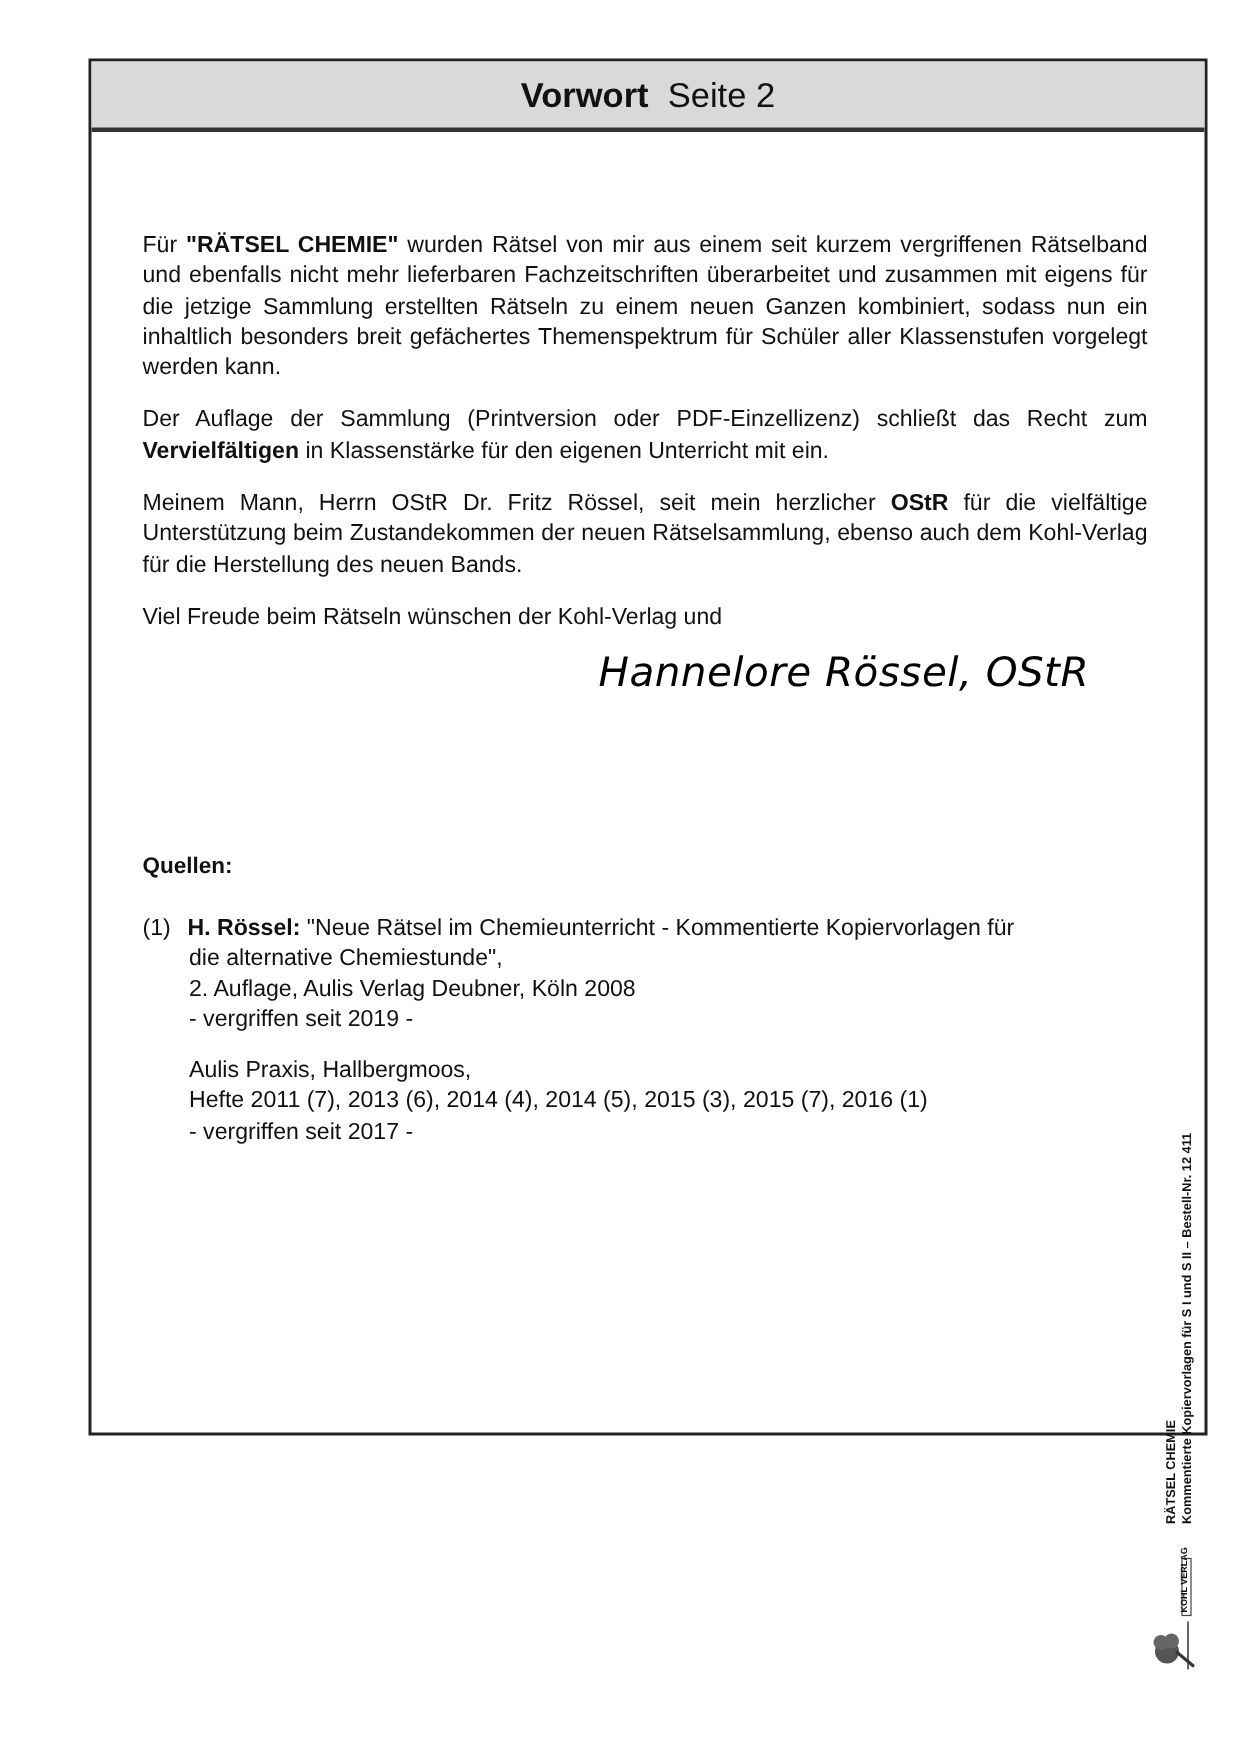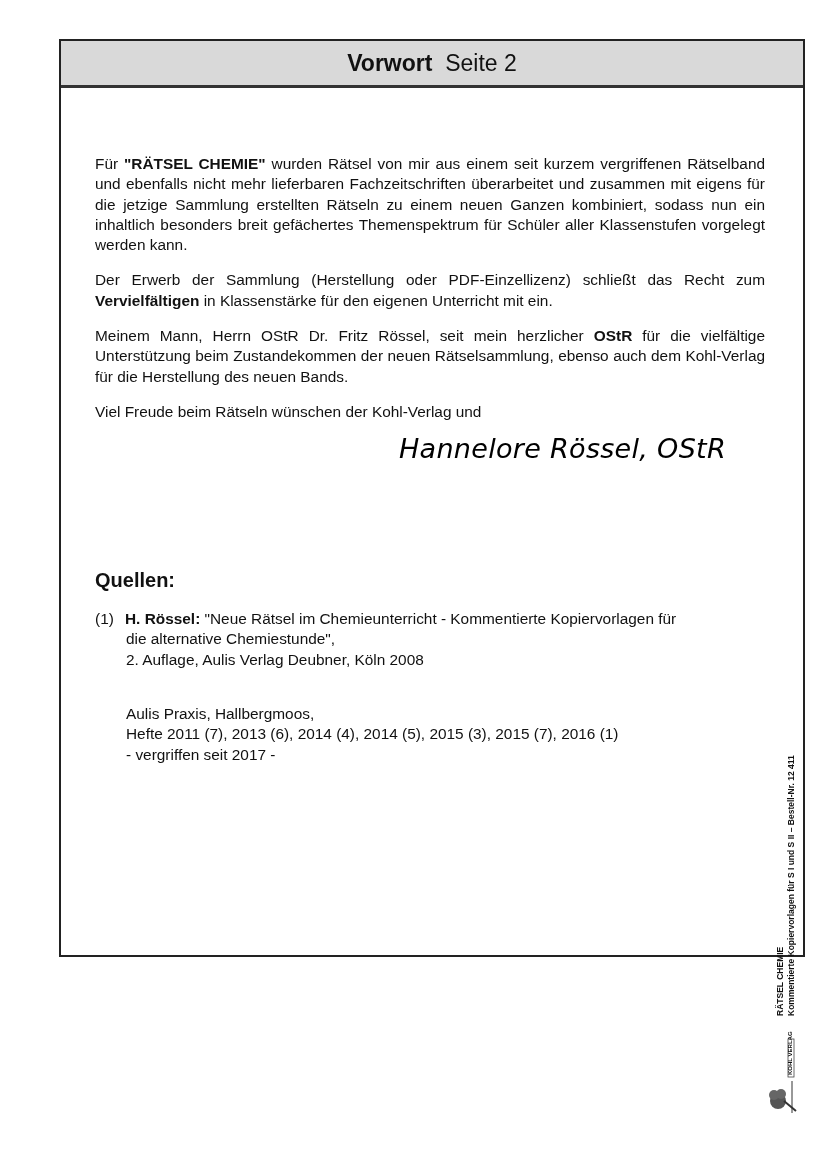--- a/index.html
+++ b/index.html
@@ -8,21 +8,21 @@
   .frame { position: absolute; left: 39px; top: 39px; width: 746px; height: 918px;
            border: 2px solid #222; box-sizing: border-box; margin-left: 20px; }
   .header { position: absolute; left: 0; top: 0; right: 0; height: 47px; background: #d9d9d9;
             border-bottom: 3px solid #333; box-sizing: border-box; text-align: center;
             line-height: 44px; font-size: 23px; }
   .header .t1 { font-weight: bold; }
   .content { position: absolute; left: 34px; top: 113px; width: 670px; font-size: 15.4px; line-height: 20.3px; }
   .content p { margin: 0 0 15px 0; text-align: justify; }
   .sig { position: absolute; left: 338px; top: 392px; font-family: "DejaVu Sans", sans-serif;
          font-size: 27px; font-style: italic; letter-spacing: 0.3px; color: #000; }
-  .sources-title { position: absolute; left: 34px; top: 528px; font-size: 20px; font-weight: bold; }
+  .sources-title { position: absolute; left: 34px; top: 528px; font-size: 15px; font-weight: bold; }
   .src { position: absolute; left: 34px; font-size: 15.4px; line-height: 20.3px; }
   .src .num { display: inline-block; width: 30px; }
   .src .ind { padding-left: 31px; }
   .src b { font-weight: bold; }
   .side { position: absolute; left: 705px; top: 660px; width: 40px; height: 430px; }
   .side-text { position: absolute; transform: rotate(-90deg); transform-origin: left top;
                font-size: 8.5px; line-height: 10px; white-space: nowrap; font-weight: bold; }
   .logo { position: absolute; left: 0px; top: 330px; width: 36px; height: 90px; }
   .footer { position: absolute; left: 0; width: 827px; top: 1138px; text-align: center;
             font-size: 13px; font-style: italic; margin-top: 44px; }
@@ -31,33 +31,34 @@
 <body>
 
 <div class="frame">
   <div class="header">
     <span class="t1">Vorwort</span>&nbsp;
     <span>Seite 2</span>
   </div>
 
   <div class="content">
     <p><span>Für </span><b>"RÄTSEL CHEMIE"</b><span> wurden Rätsel von mir aus einem seit kurzem vergriffenen Rätselband und ebenfalls nicht mehr lieferbaren Fachzeitschriften überarbeitet und zusammen mit eigens für die jetzige Sammlung erstellten Rätseln zu einem neuen Ganzen kombiniert, sodass nun ein inhaltlich besonders breit gefächertes Themenspektrum für Schüler aller Klassenstufen vorgelegt werden kann.</span></p>
-    <p><span>Der Erwerb der Sammlung (Herstellung oder PDF-Einzellizenz) schließt das Recht zum </span><b>Vervielfältigen</b><span> in Klassenstärke für den eigenen Unterricht mit ein.</span></p>
+    <p><span>Der Auflage der Sammlung (Printversion oder PDF-Einzellizenz) schließt das Recht zum </span><b>Vervielfältigen</b><span> in Klassenstärke für den eigenen Unterricht mit ein.</span></p>
     <p><span>Meinem Mann, Herrn OStR Dr. Fritz Rössel, seit mein herzlicher </span><b>OStR</b><span> für die vielfältige Unterstützung beim Zustandekommen der neuen Rätselsammlung, ebenso auch dem Kohl-Verlag für die Herstellung des neuen Bands.</span></p>
     <p>Viel Freude beim Rätseln wünschen der Kohl-Verlag und</p>
   </div>
 
   <div class="sig">Hannelore Rössel, OStR</div>
 
   <div class="sources-title">Quellen:</div>
 
   <div class="src" style="top:568px;">
     <div><span class="num">(1)</span><b>H. Rössel:</b><span> "Neue Rätsel im Chemieunterricht - Kommentierte Kopiervorlagen für</span></div>
     <div class="ind">die alternative Chemiestunde",</div>
     <div class="ind">2. Auflage, Aulis Verlag Deubner, Köln 2008</div>
+    <div class="ind">- vergriffen seit 2019 -</div>
   </div>
 
   <div class="src" style="top:663px;">
     <div class="ind">Aulis Praxis, Hallbergmoos,</div>
     <div class="ind">Hefte 2011 (7), 2013 (6), 2014 (4), 2014 (5), 2015 (3), 2015 (7), 2016 (1)</div>
     <div class="ind">- vergriffen seit 2017 -</div>
   </div>
 
   <div class="side">
     <div class="side-text" style="left:9px; top:315px;">RÄTSEL CHEMIE</div>

